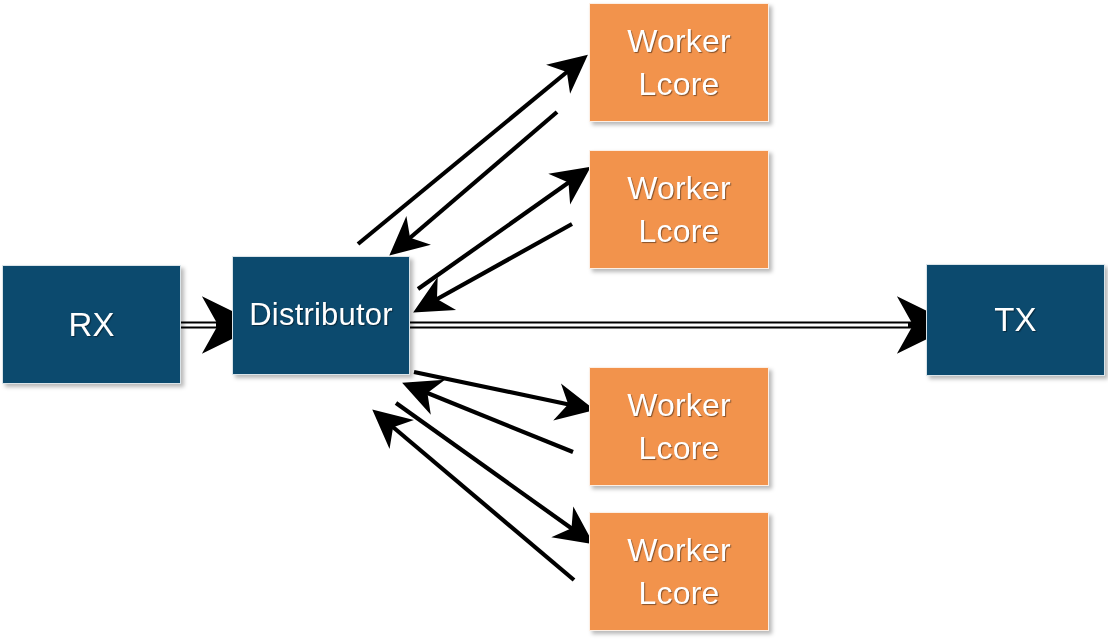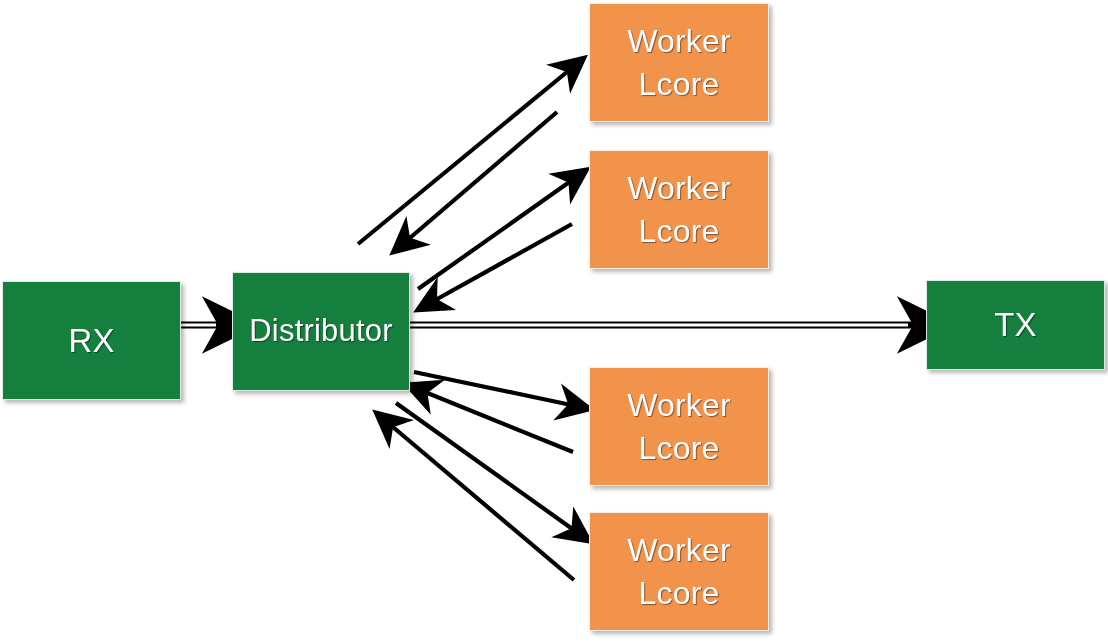--- a/index.html
+++ b/index.html
@@ -22,21 +22,21 @@
     text-align:center;
     line-height:1.32;
     letter-spacing:.2px;
     text-shadow:1px 1px 1px rgba(0,0,0,.45);
     box-shadow:3px 3px 4px rgba(0,0,0,.28);
     border:1px solid rgba(255,255,255,.85);
     user-select:none;
   }
   .node .ln{display:block;}
 
-  .node.blue{background:#15803d;margin-top:16px;}
+  .node.blue{background:#0c4a6e;}
   .node.orange{background:#F2934C;}
 
   .fs-rx{font-size:33px;}
   .fs-dist{font-size:31px;}
   .fs-worker{font-size:32px;}
 
   svg.edges{
     position:absolute;left:0;top:0;
     width:1108px;height:643px;
     pointer-events:none;
@@ -101,21 +101,21 @@
   </svg>
 
   <div class="node blue fs-rx" style="left:2px;top:265px;width:179px;height:119px;">
     <span class="ln">RX</span>
   </div>
 
   <div class="node blue fs-dist" style="left:232px;top:256px;width:178px;height:119px;">
     <span class="ln">Distributor</span>
   </div>
 
-  <div class="node blue fs-rx" style="left:926px;top:264px;width:179px;height:90px;">
+  <div class="node blue fs-rx" style="left:926px;top:264px;width:179px;height:112px;">
     <span class="ln">TX</span>
   </div>
 
   <div class="node orange fs-worker" style="left:589px;top:3px;width:180px;height:119px;">
     <span class="ln">Worker</span>
     <span class="ln">Lcore</span>
   </div>
 
   <div class="node orange fs-worker" style="left:589px;top:150px;width:180px;height:119px;">
     <span class="ln">Worker</span>

